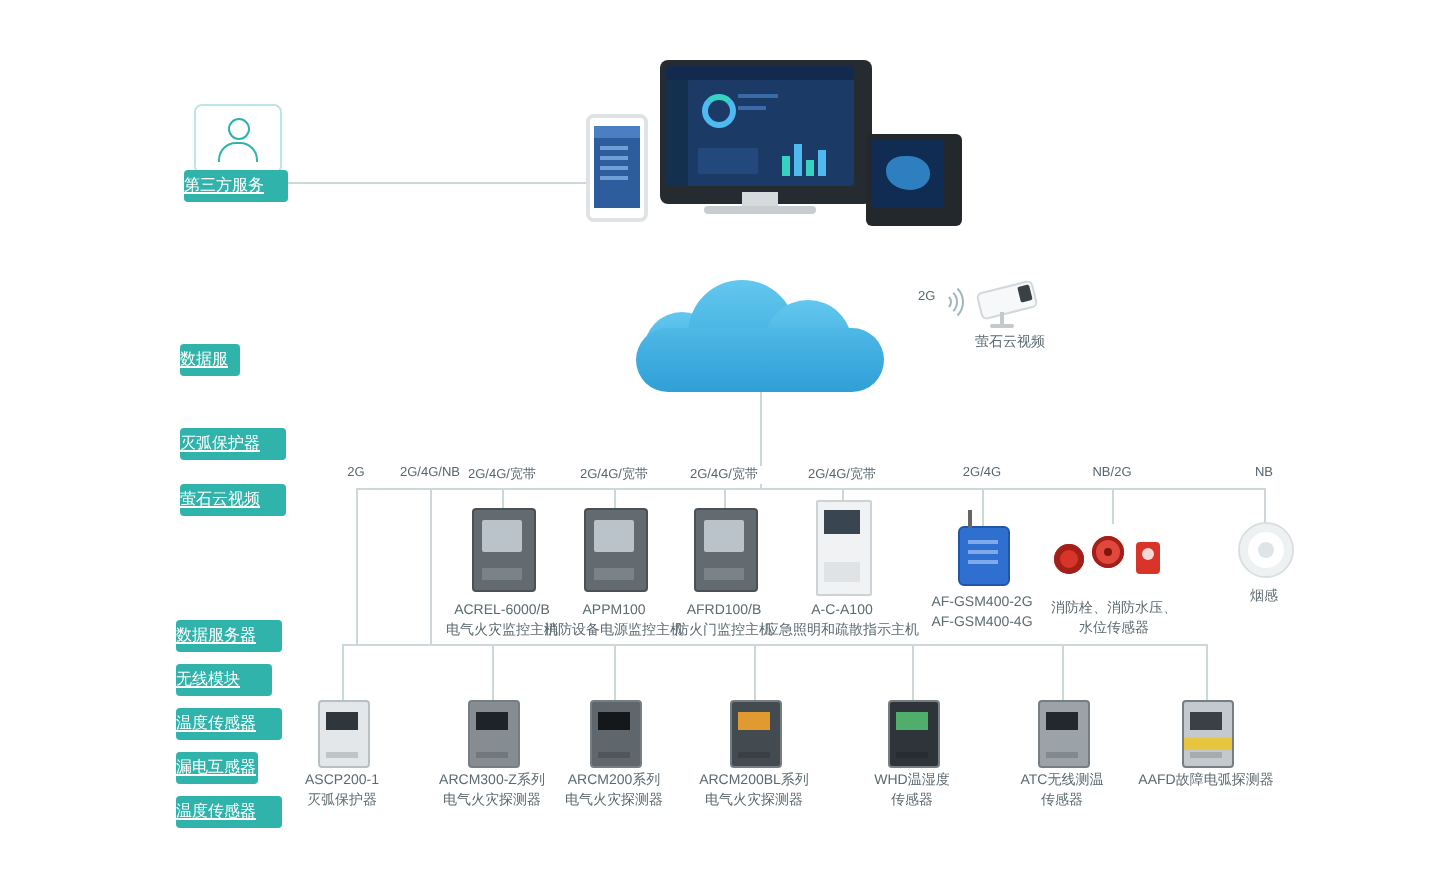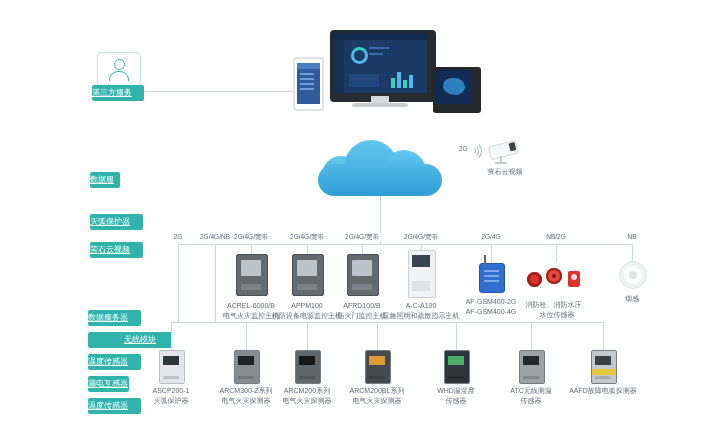--- a/index.html
+++ b/index.html
@@ -119,21 +119,21 @@
     <div class="person-head"></div>
     <div class="person-body"></div>
   </div>
   <div class="teal-box" style="left:92px;top:85px;width:52px;">第三方服务</div>
 
   <div class="teal-box" style="left:90px;top:172px;width:30px;">数据服务器</div>
   <div class="teal-box" style="left:90px;top:214px;width:53px;">灭弧保护器</div>
   <div class="teal-box" style="left:90px;top:242px;width:53px;">萤石云视频</div>
 
   <div class="teal-box" style="left:88px;top:310px;width:53px;">数据服务器</div>
-  <div class="teal-box" style="left:88px;top:332px;width:48px;padding-left:36px;">无线模块</div>
+  <div class="teal-box" style="left:88px;top:332px;width:48px;">无线模块</div>
   <div class="teal-box" style="left:88px;top:354px;width:53px;">温度传感器</div>
   <div class="teal-box" style="left:88px;top:376px;width:41px;">漏电互感器</div>
   <div class="teal-box" style="left:88px;top:398px;width:53px;">温度传感器</div>
 
   <div class="ln" style="left:144px;top:91px;width:149px;height:1px;"></div>
 
   <div class="monitor">
     <div class="screen">
       <div class="s-top"></div>
       <div class="s-side"></div>

